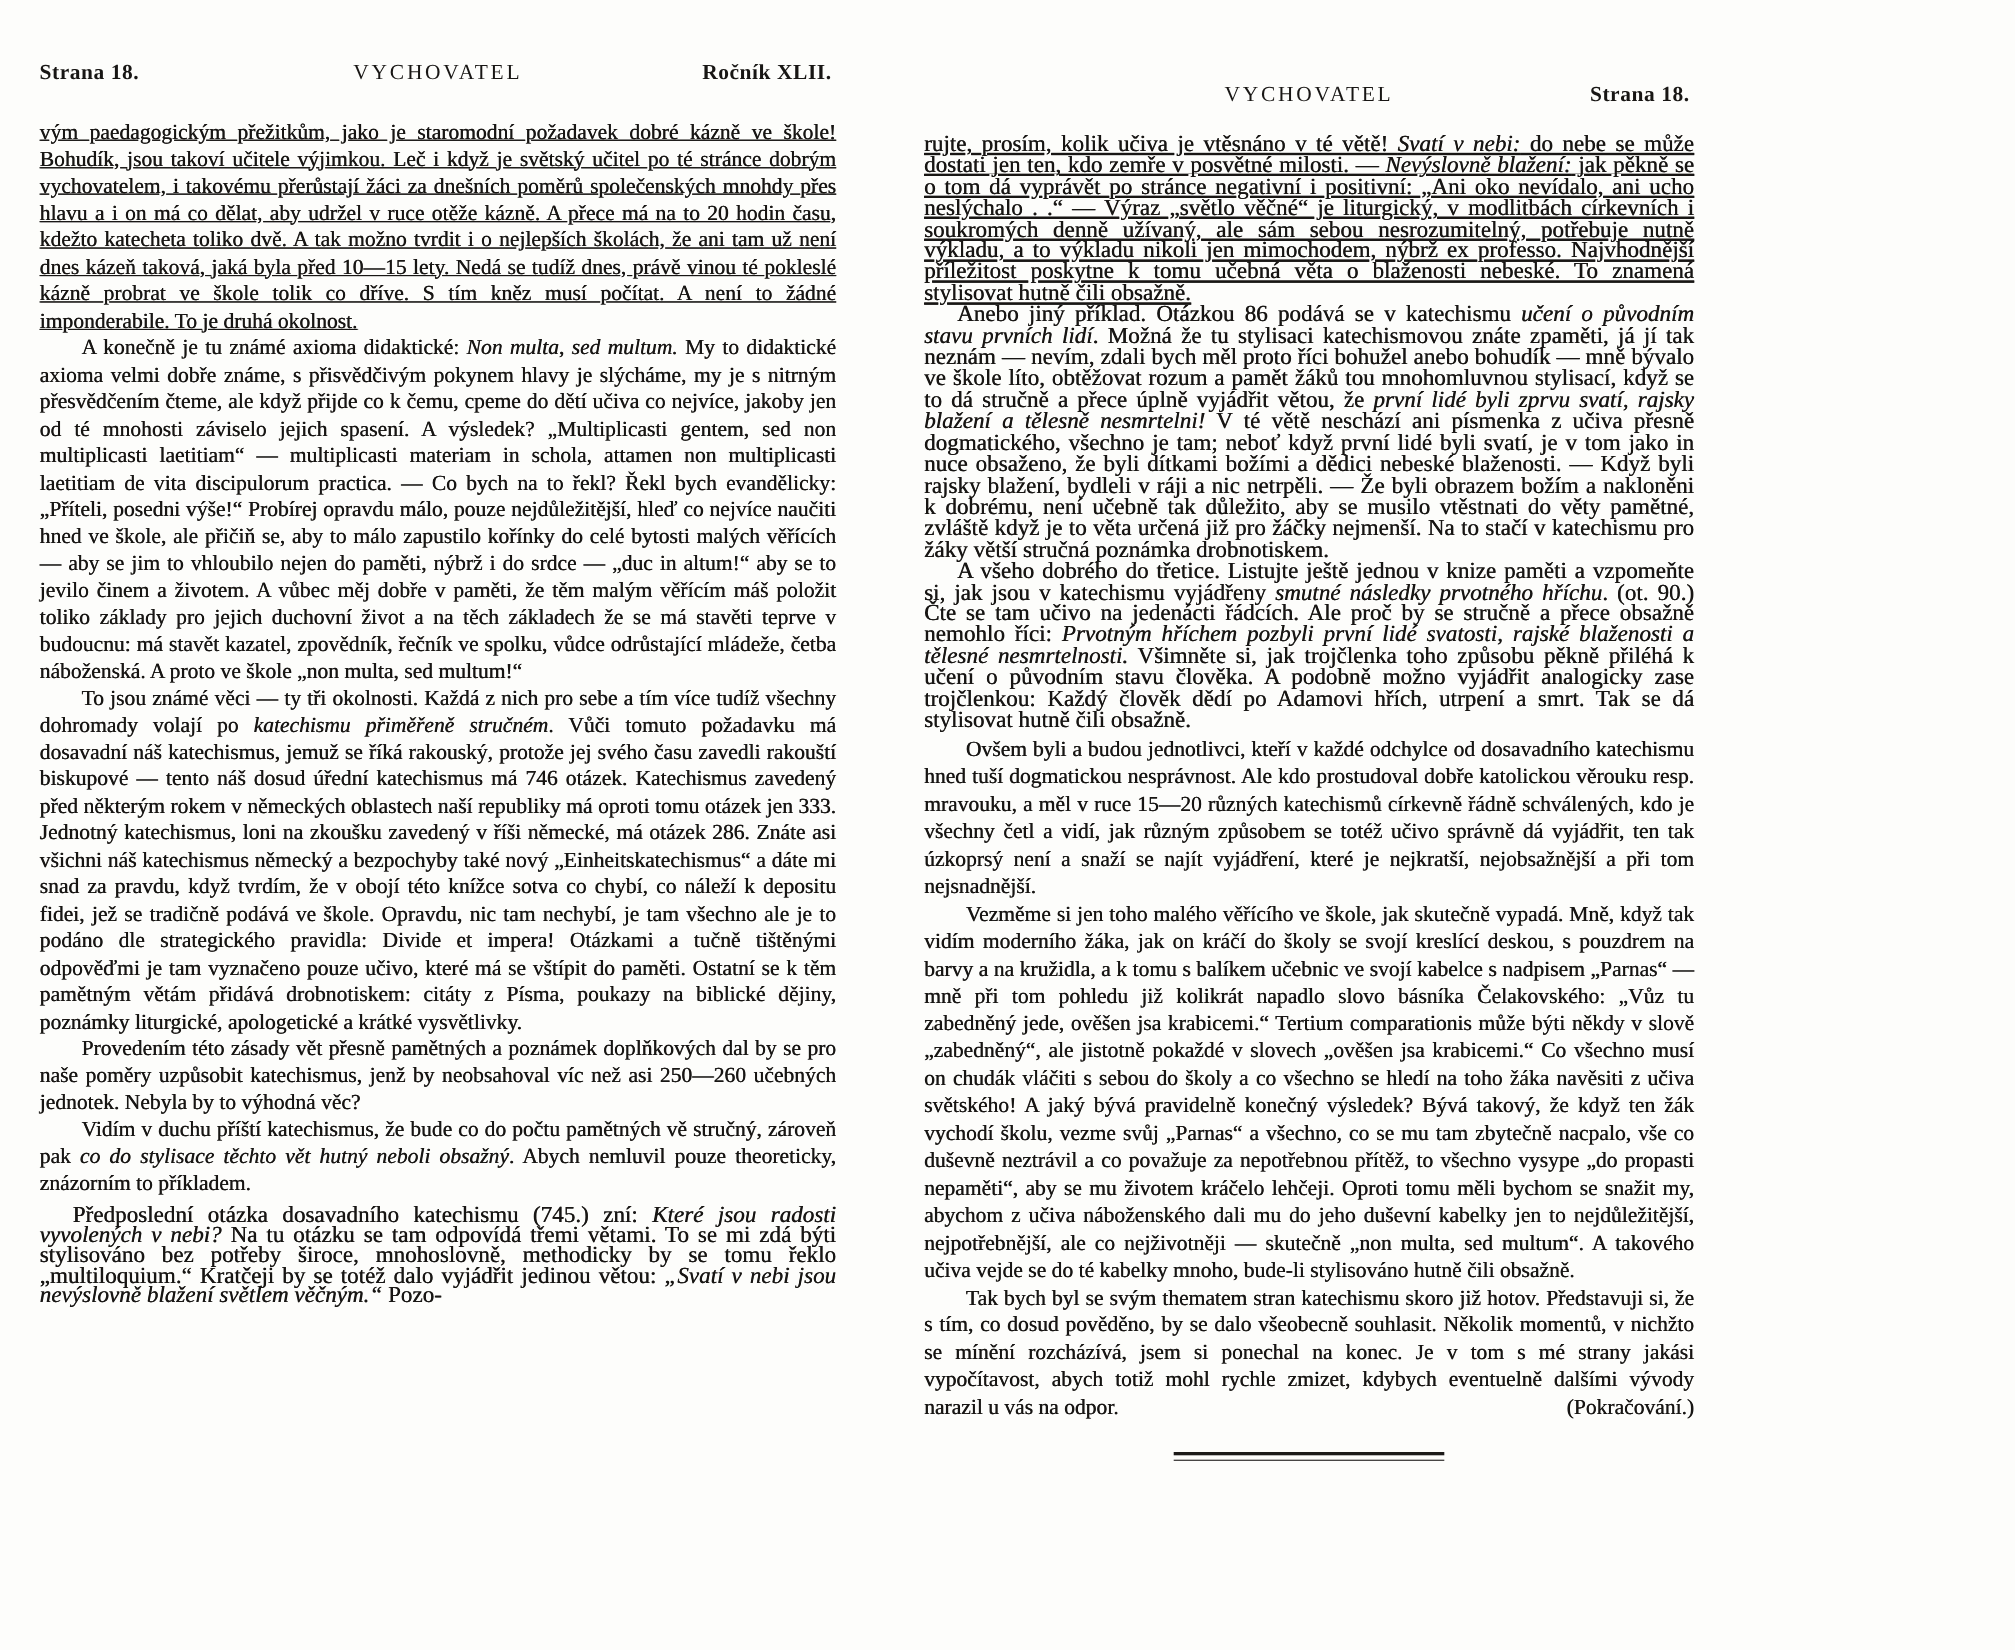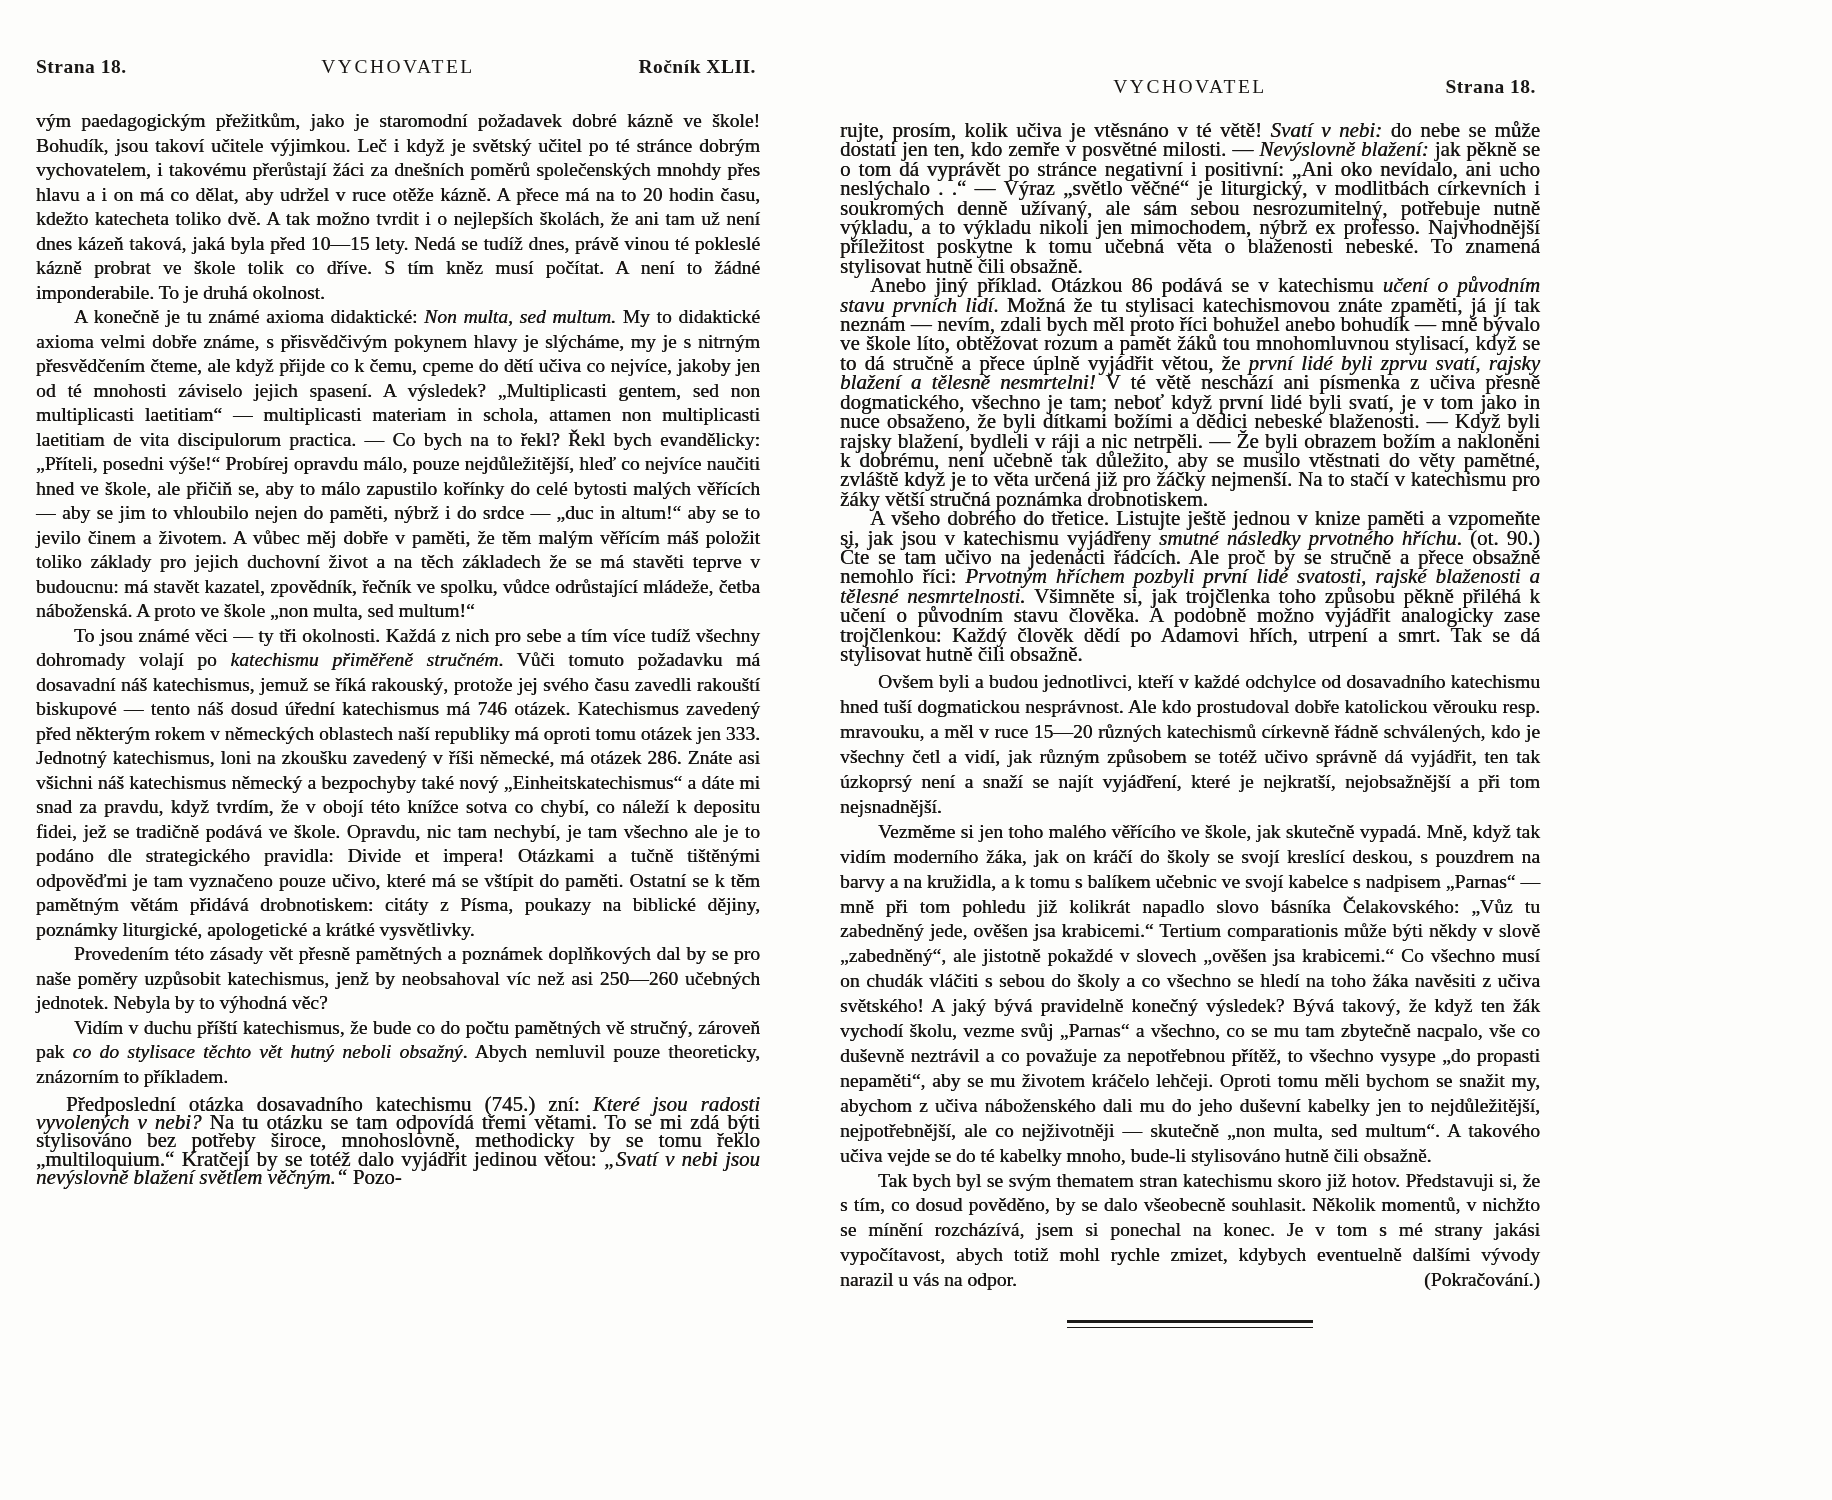--- a/index.html
+++ b/index.html
@@ -35,21 +35,21 @@
   .p {
     margin: 0;
     font-size: 19.6px;
     line-height: 24.5px;
     text-indent: 38px;
     text-align: justify;
     text-shadow: 0.35px 0 0 currentColor; 
   }
   .page-right .p { line-height: 24.9px; }
 
-  .p.noind { text-indent: 0; }
+  .p.noind { text-indent: 0; text-decoration: underline; }
 
   .p.sm {
     font-size: 21px;
     line-height: 18.2px;
     text-indent: 30px;
   }
   .page-right .p.sm { line-height: 19.4px; }
   .p.sm.noind { text-indent: 0; }
 
   .p.gap-top { margin-top: 6px; }

